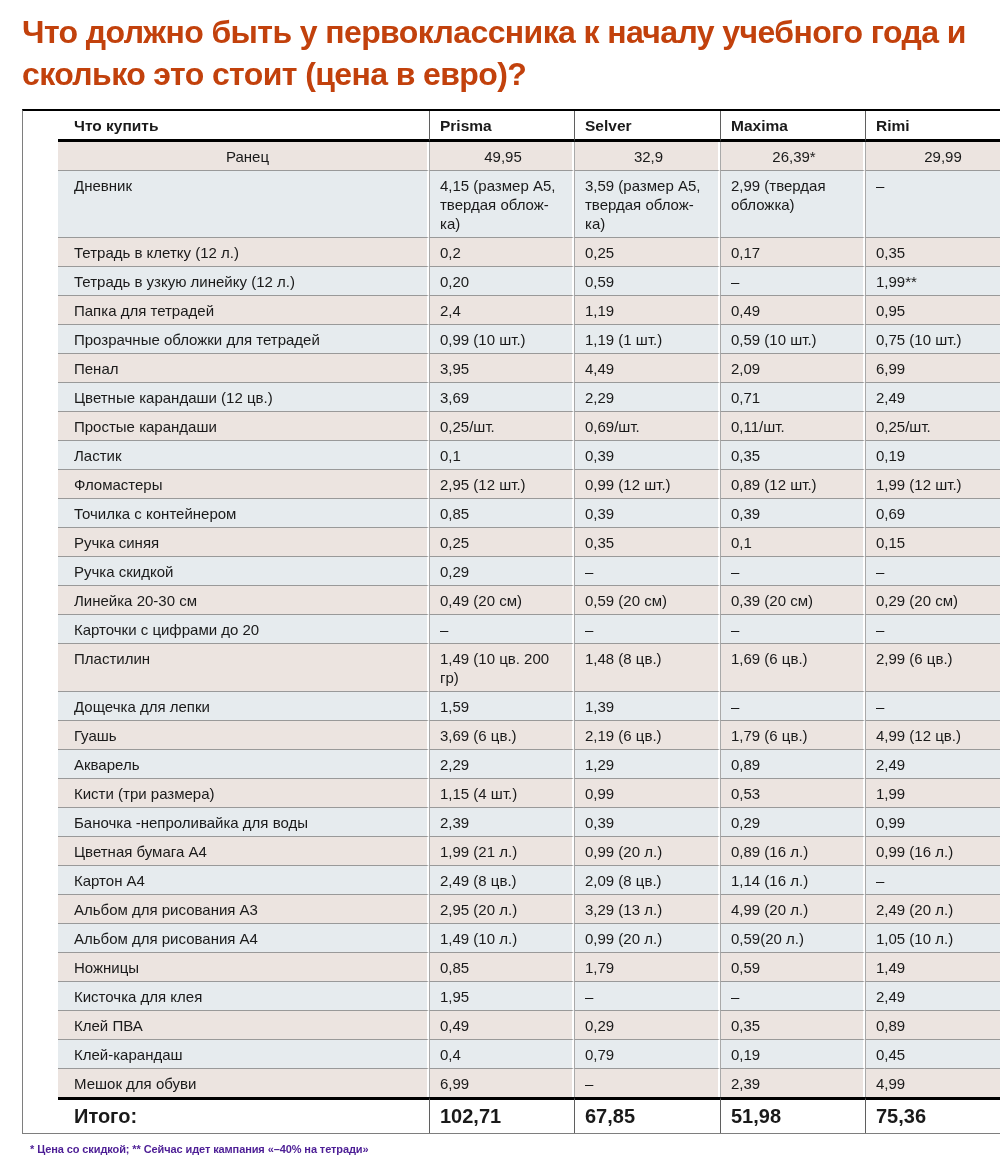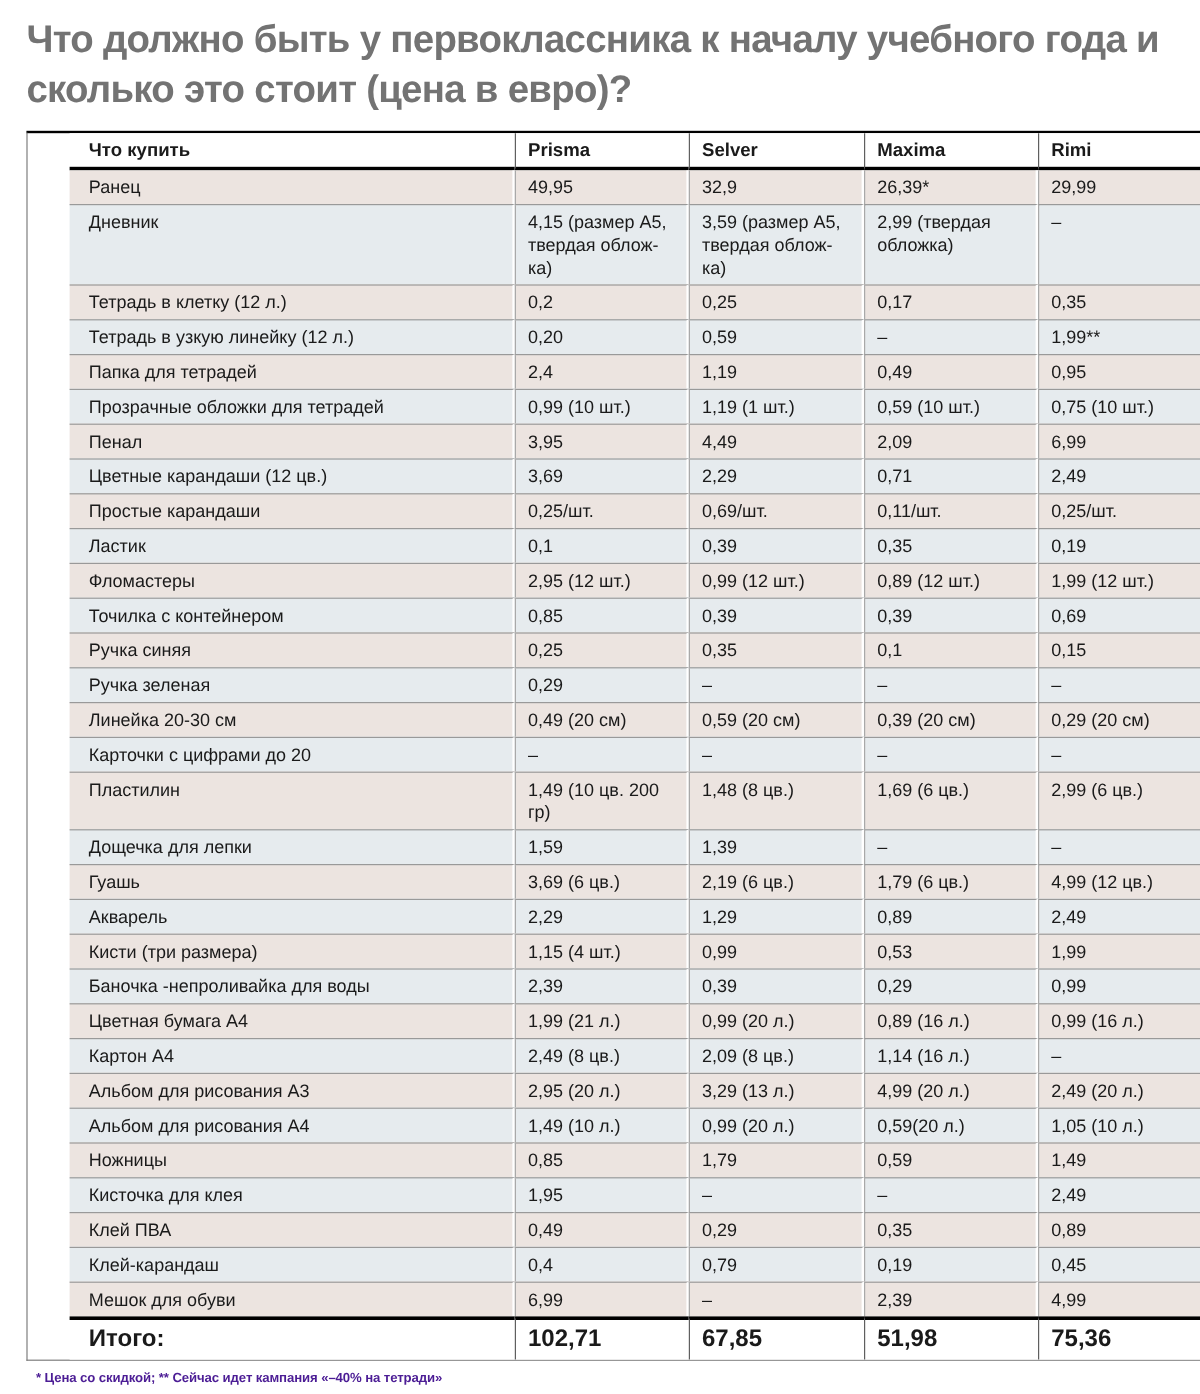--- a/index.html
+++ b/index.html
@@ -17,21 +17,21 @@
   .page {
     padding: 6px 20px 0 22px;
   }
   .page-title {
     margin: 6px 0 14px 0;
     width: 952px;
     font-size: 32px;
     line-height: 1.3;
     font-weight: bold;
     letter-spacing: -0.6px;
-    color: #737373;
+    color: #c2410c;
   }
   table.price-table {
     border-collapse: separate;
     border-spacing: 0;
     width: 958px;
     table-layout: fixed;
     border: 1px solid #7e7e7e;
     border-top: 2px solid #000;
     padding-left: 35px;
   }
@@ -54,20 +54,21 @@
   }
   thead th:nth-child(n+2) {
     border-left: 1px solid #5f5f5f;
     margin-top: 40px;
   }
   tbody td {
     border-top: 1px solid #999999;
   }
   tbody tr:first-child td {
     border-top: none;
+    text-align: center;
   }
   tbody td:nth-child(n+2) {
     border-left: 1px solid #a9a9a9;
   }
   tbody td:not(:last-child) {
     border-right: 2px solid #ffffff;
   }
   tbody tr:nth-child(odd) td  { background: #ece4e0; }
   tbody tr:nth-child(even) td { background: #e6ebee; }
   tfoot td {
@@ -199,21 +200,21 @@
     <td>0,69</td>
   </tr>
         <tr>
     <td>Ручка синяя</td>
     <td>0,25</td>
     <td>0,35</td>
     <td>0,1</td>
     <td>0,15</td>
   </tr>
         <tr>
-    <td>Ручка зеленая</td>
+    <td>Ручка скидкой</td>
     <td>0,29</td>
     <td>–</td>
     <td>–</td>
     <td>–</td>
   </tr>
         <tr>
     <td>Линейка 20-30 см</td>
     <td>0,49 (20 см)</td>
     <td>0,59 (20 см)</td>
     <td>0,39 (20 см)</td>

